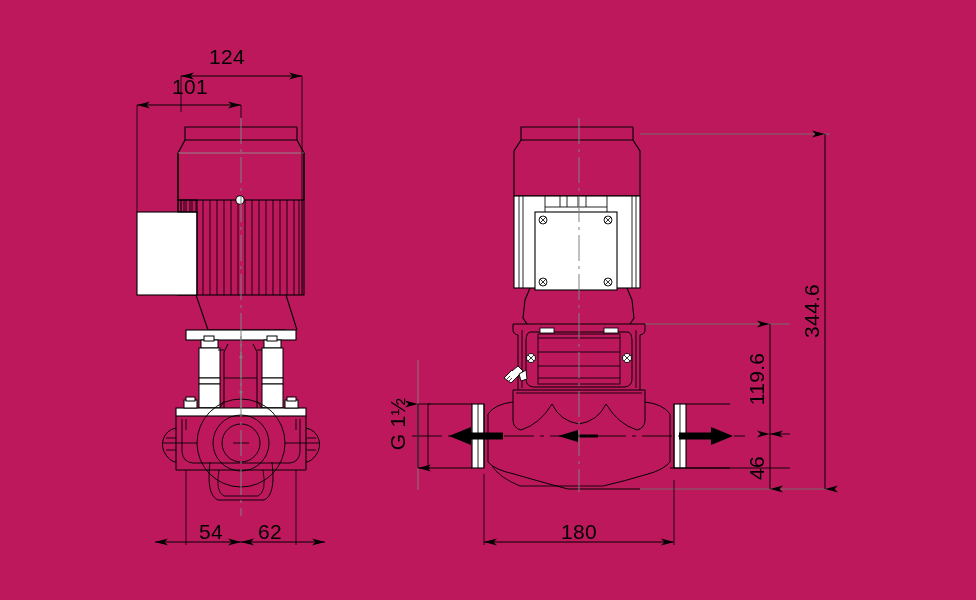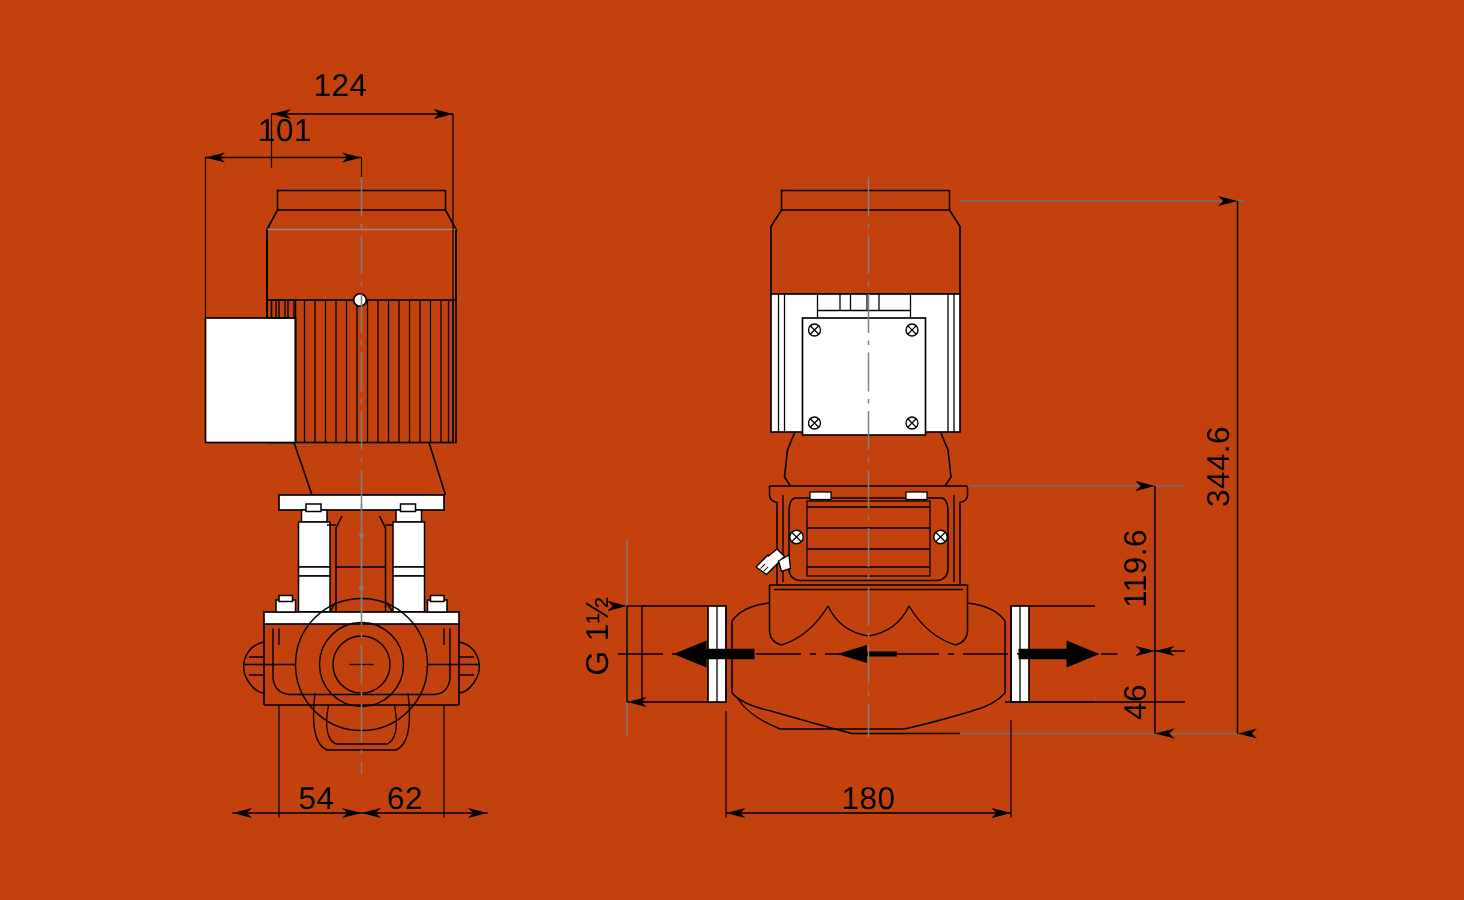--- a/index.html
+++ b/index.html
@@ -1,19 +1,19 @@
 <!DOCTYPE html>
 <html><head>
 <meta charset="utf-8">
 <title>Pump Dimensional Drawing</title>
 <style>
   html,body{margin:0;padding:0;background:#ffffff;}
   body{width:976px;height:600px;overflow:hidden;
        font-family:"Liberation Sans","DejaVu Sans",sans-serif;}
-  #stage{position:relative;width:976px;height:600px;background:#c2410c;}
+  #stage{position:relative;width:976px;height:600px;background:#be185d;}
   svg.draw{position:absolute;left:0;top:0;width:976px;height:600px;}
   .dimtxt{font-family:"Liberation Sans","DejaVu Sans",sans-serif;
           font-size:21px;fill:#000;letter-spacing:0.3px;}
 </style>
 </head>
 <body>
 
 <div id="stage">
 
   <svg class="draw" viewBox="0 0 976 600">

